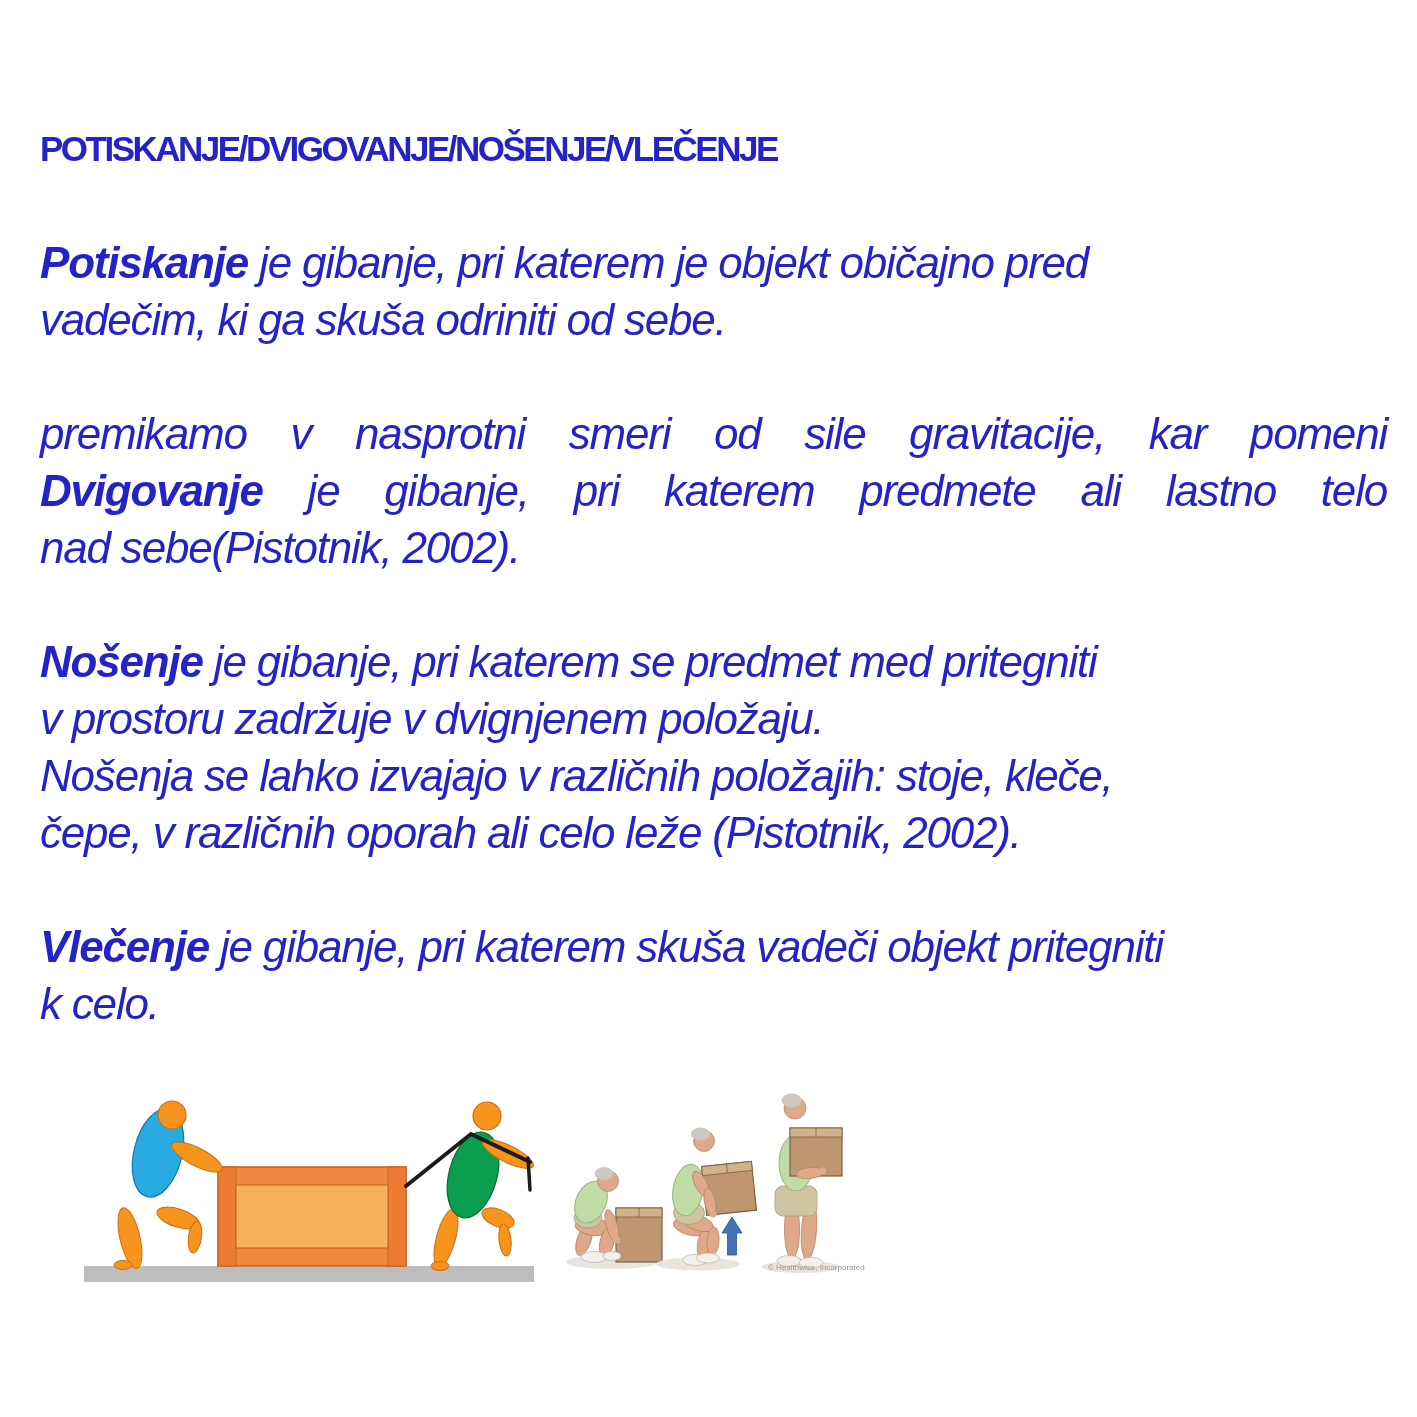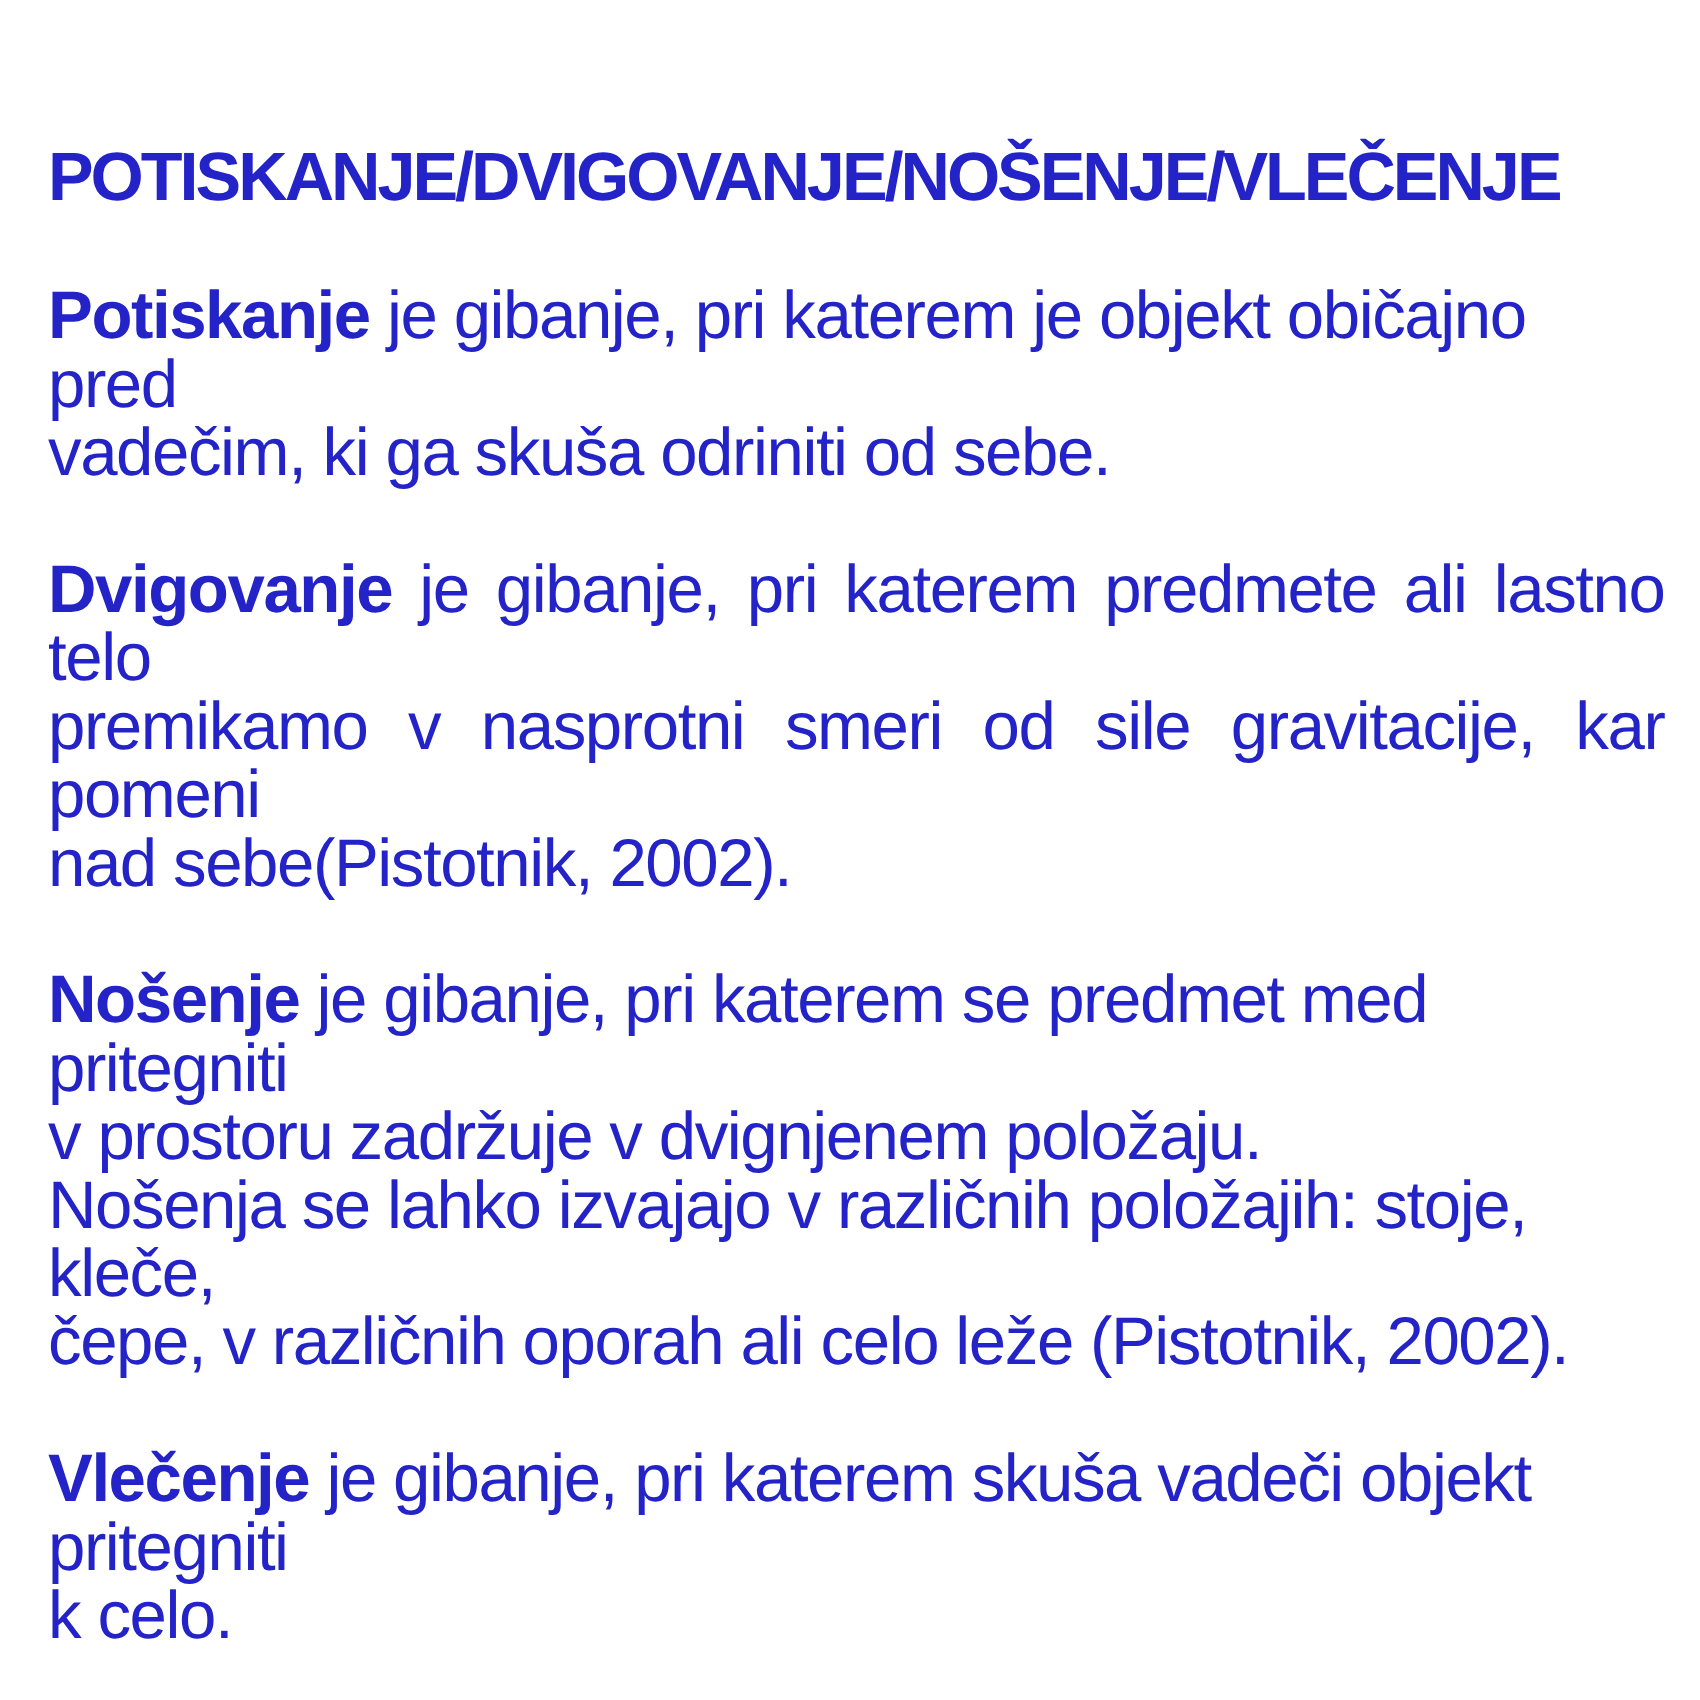--- a/index.html
+++ b/index.html
@@ -8,32 +8,33 @@
     background: #FFFFFF;
     overflow: hidden;
     font-family: "Liberation Sans", sans-serif;
     color: #2323C8;
   }
   .content {
     padding: 120px 30px 0 40px;
   }
   .title {
     margin: 0;
-    font-size: 57px;
+    font-size: 35px;
     font-weight: bold;
     letter-spacing: -2.5px;
     line-height: 57px;
     white-space: nowrap;
   }
   .para { margin: 57px 0 0 0; }
   .line {
-    font-size: 56px;
+    font-size: 44px;
     letter-spacing: -1.2px;
     line-height: 57px;
     white-space: pre-wrap;
+    font-style: italic;
   }
   .stretch {
     text-align: justify;
     text-align-last: justify;
     white-space: normal;
   }
   .lead { font-weight: bold; }
   .figs {
     margin: 48px 0 0 38px;
     display: flex;
@@ -56,22 +57,22 @@
 <div class="content">
 
   <h1 class="title">POTISKANJE/DVIGOVANJE/NOŠENJE/VLEČENJE</h1>
 
   <section class="para">
     <div class="line"><span class="lead">Potiskanje</span><span> je gibanje, pri katerem je objekt običajno pred</span></div>
     <div class="line">vadečim, ki ga skuša odriniti od sebe.</div>
   </section>
 
   <section class="para">
+    <div class="line stretch">premikamo v nasprotni smeri od sile gravitacije, kar pomeni</div>
     <div class="line stretch"><span class="lead">Dvigovanje</span><span> je gibanje, pri katerem predmete ali lastno telo</span></div>
-    <div class="line stretch">premikamo v nasprotni smeri od sile gravitacije, kar pomeni</div>
     <div class="line">nad sebe(Pistotnik, 2002).</div>
   </section>
 
   <section class="para">
     <div class="line"><span class="lead">Nošenje</span><span> je gibanje, pri katerem se predmet med pritegniti</span></div>
     <div class="line">v prostoru zadržuje v dvignjenem položaju.</div>
     <div class="line">Nošenja se lahko izvajajo v različnih položajih: stoje, kleče,</div>
     <div class="line">čepe, v različnih oporah ali celo leže (Pistotnik, 2002).</div>
   </section>
 

